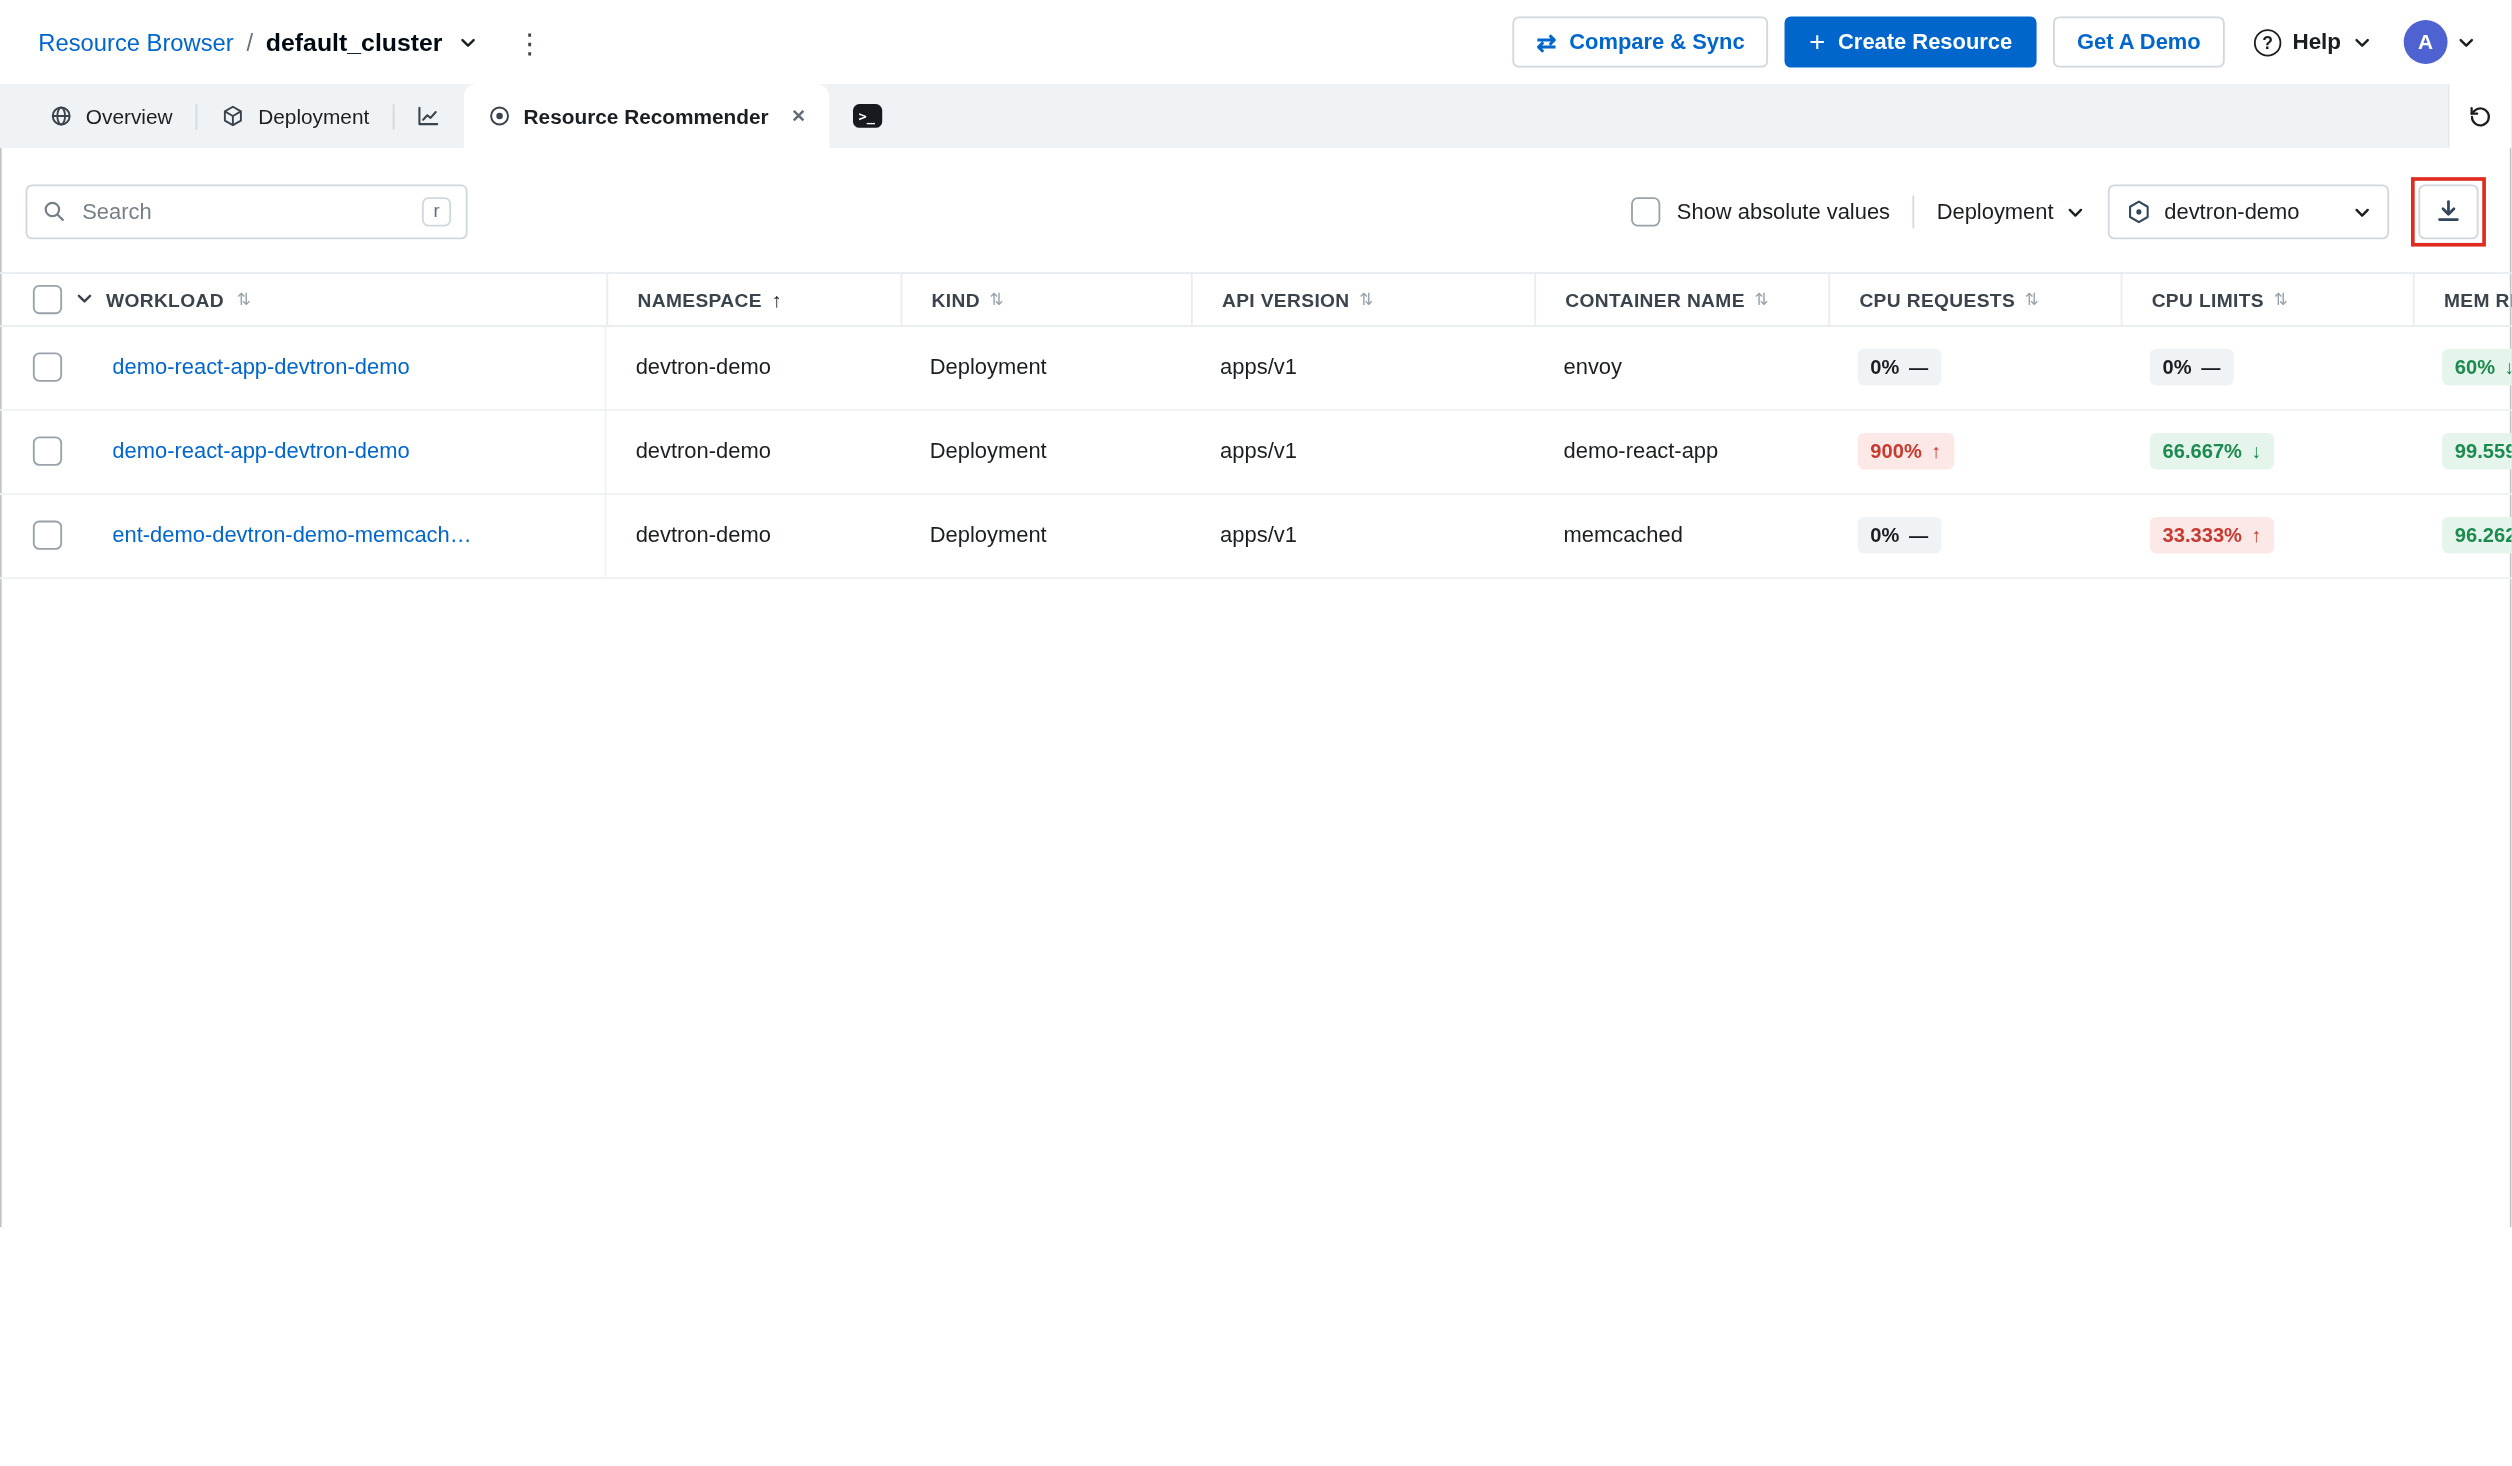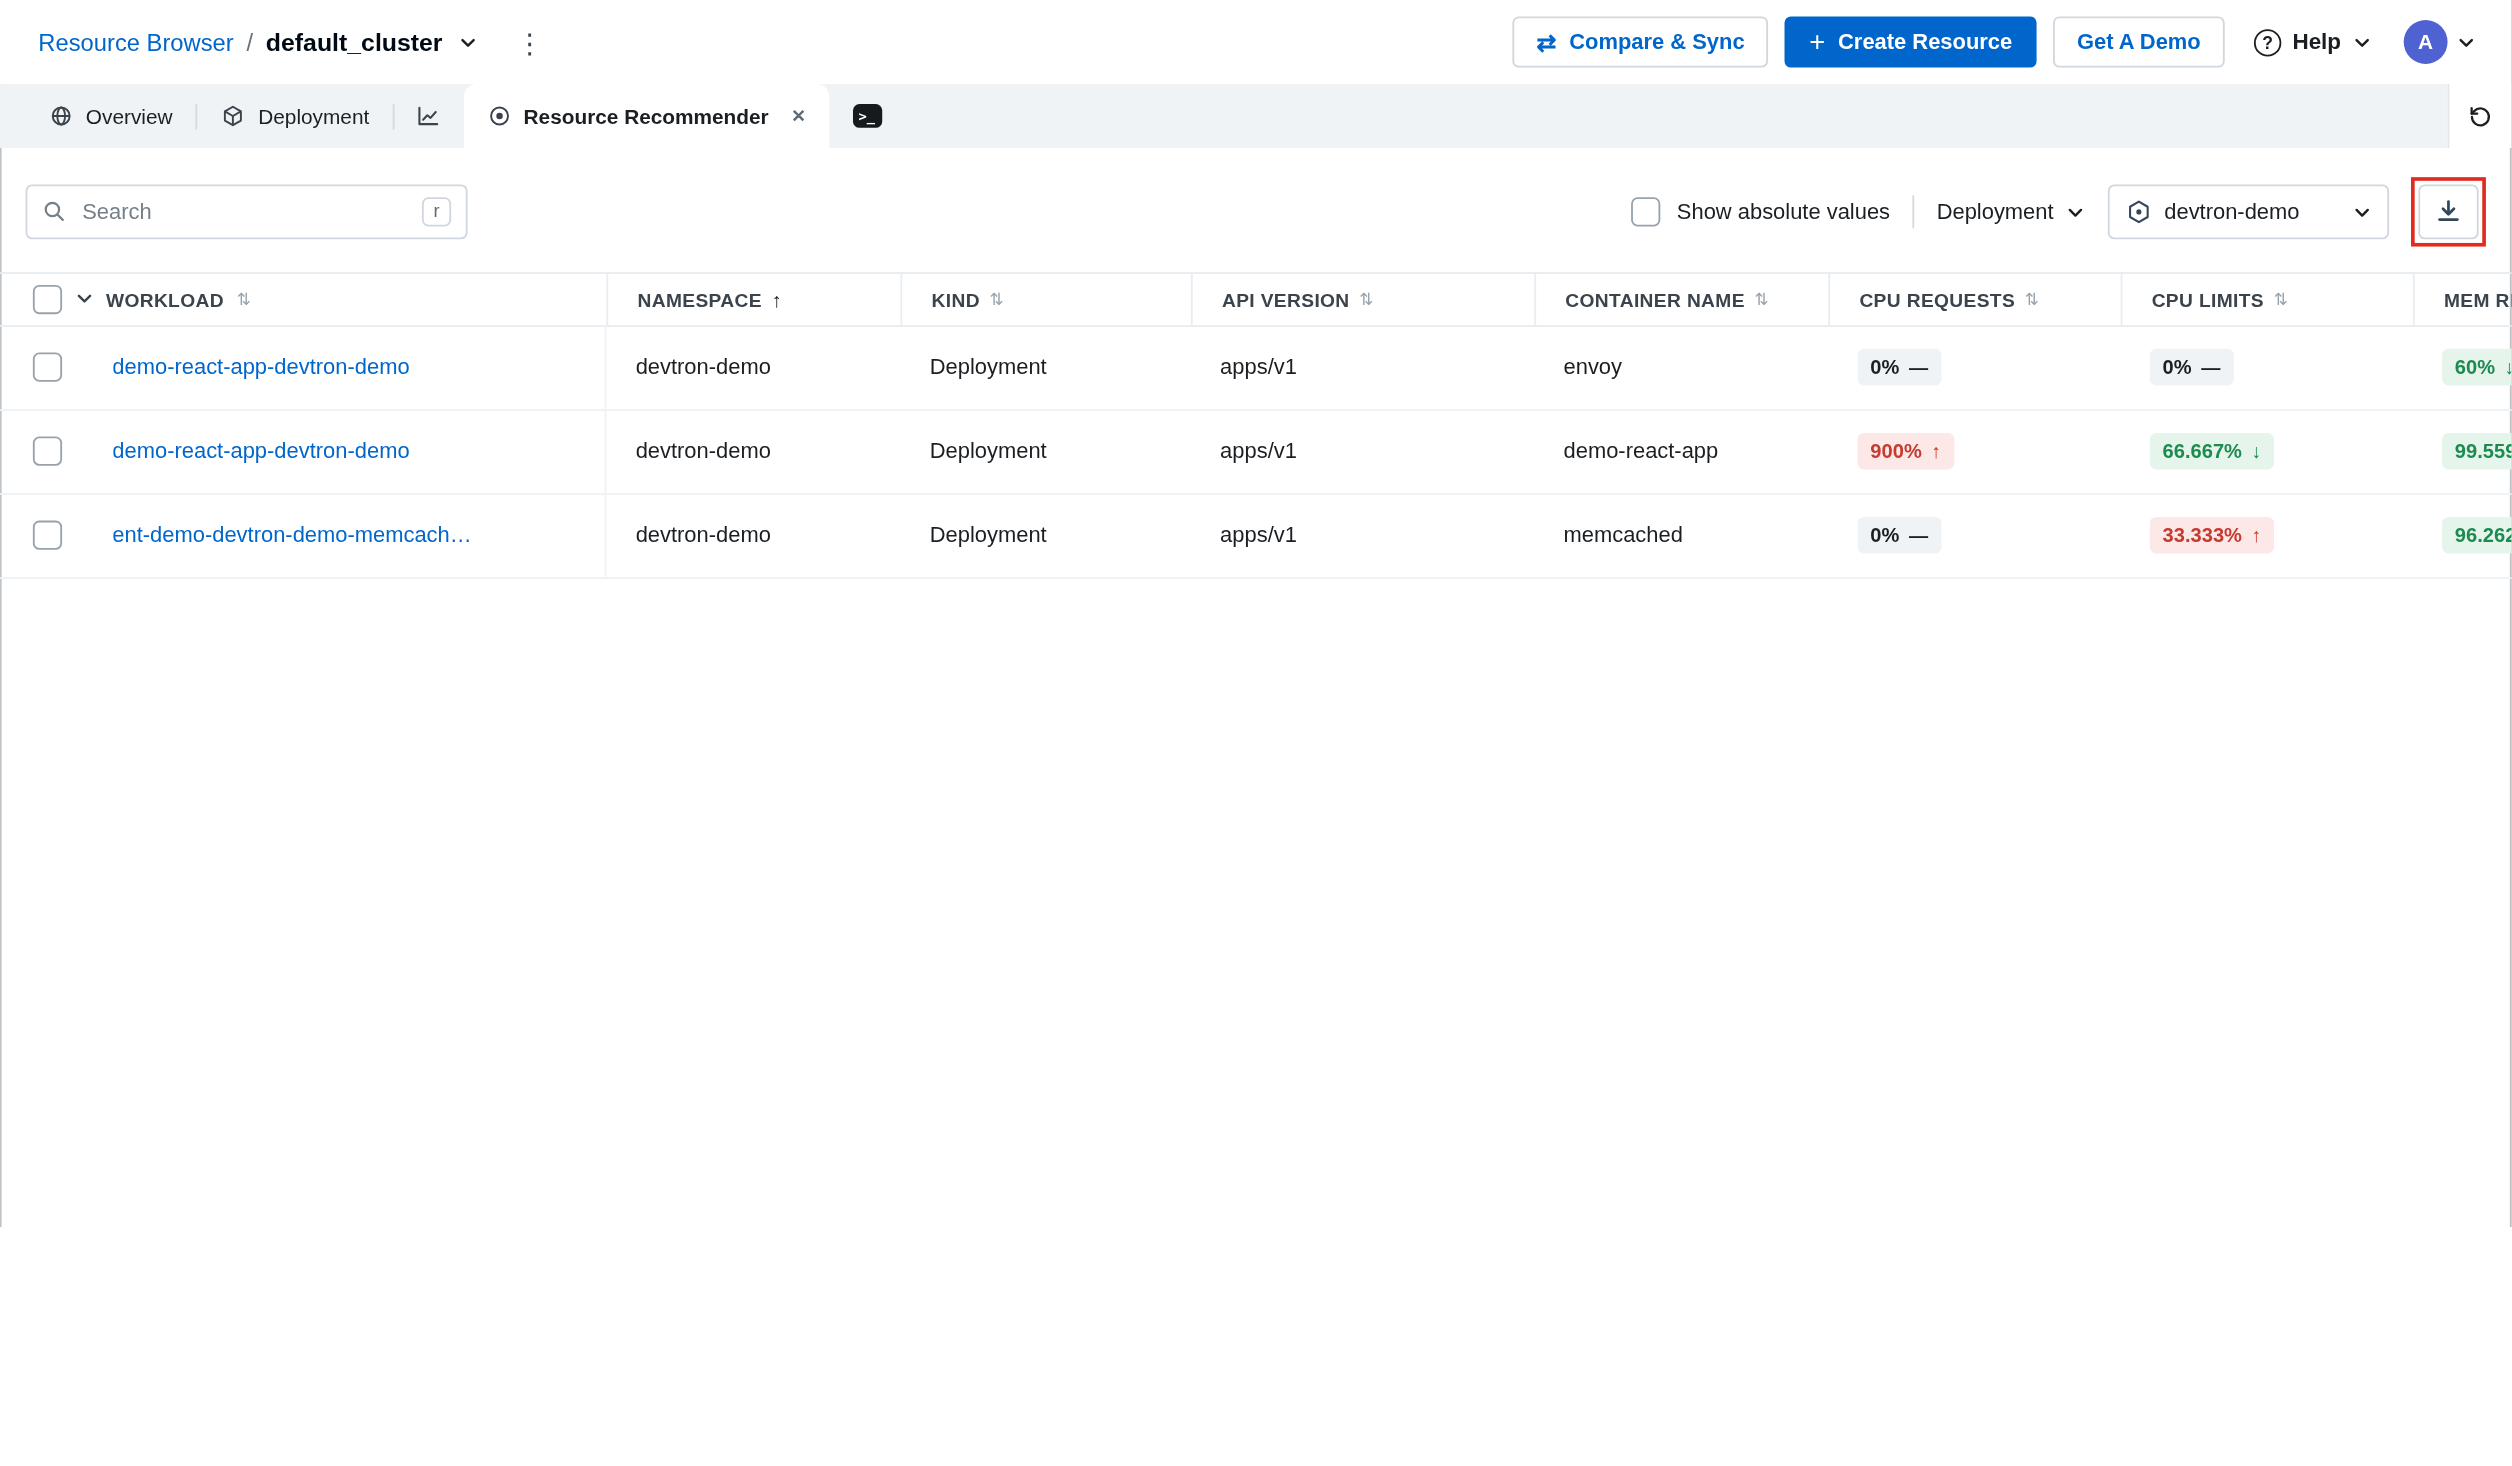--- a/index.html
+++ b/index.html
@@ -1,17 +1,17 @@
 <!DOCTYPE html>
 <html style="font-size:14px"><head>
 <meta charset="utf-8">
 <style>
   * { box-sizing: border-box; }
   html,body { margin:0; padding:0; background:#fff; }
-  #viewport { width:2512px; height:1227px; overflow:hidden; position:relative; background:#a3a3a3; }
+  #viewport { width:2512px; height:1227px; overflow:hidden; position:relative; background:#fdba74; }
   .app {
     width:1375px; height:803px;
     transform:scale(1.82653); transform-origin:0 0;
     position:relative; background:#fff; overflow:hidden;
     font-family:"Liberation Sans", sans-serif; color:#1b1f23;
     box-shadow: inset 0 0 0 0.9px #bfc4c9;
   }
 
   
   .topbar { height:46px; display:flex; align-items:center; justify-content:space-between; padding:0 19.3px 0 21px; background:#fff; }

